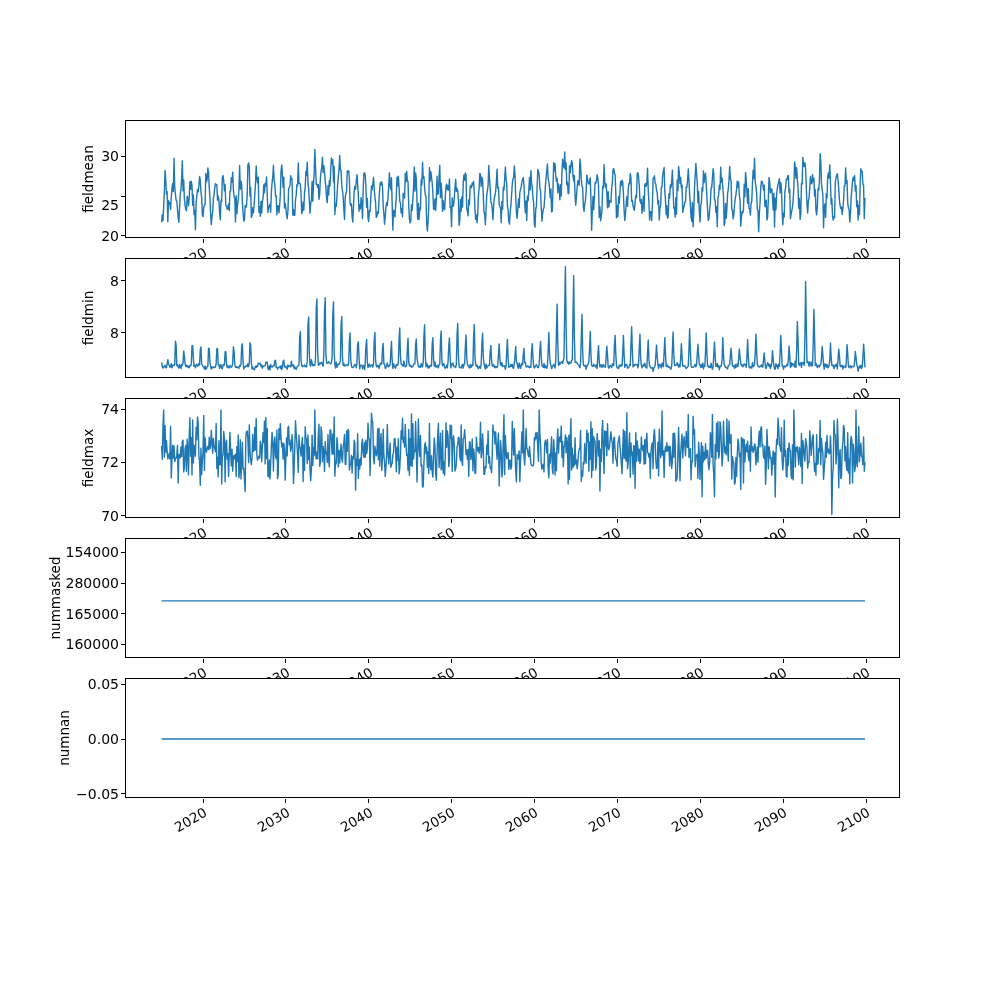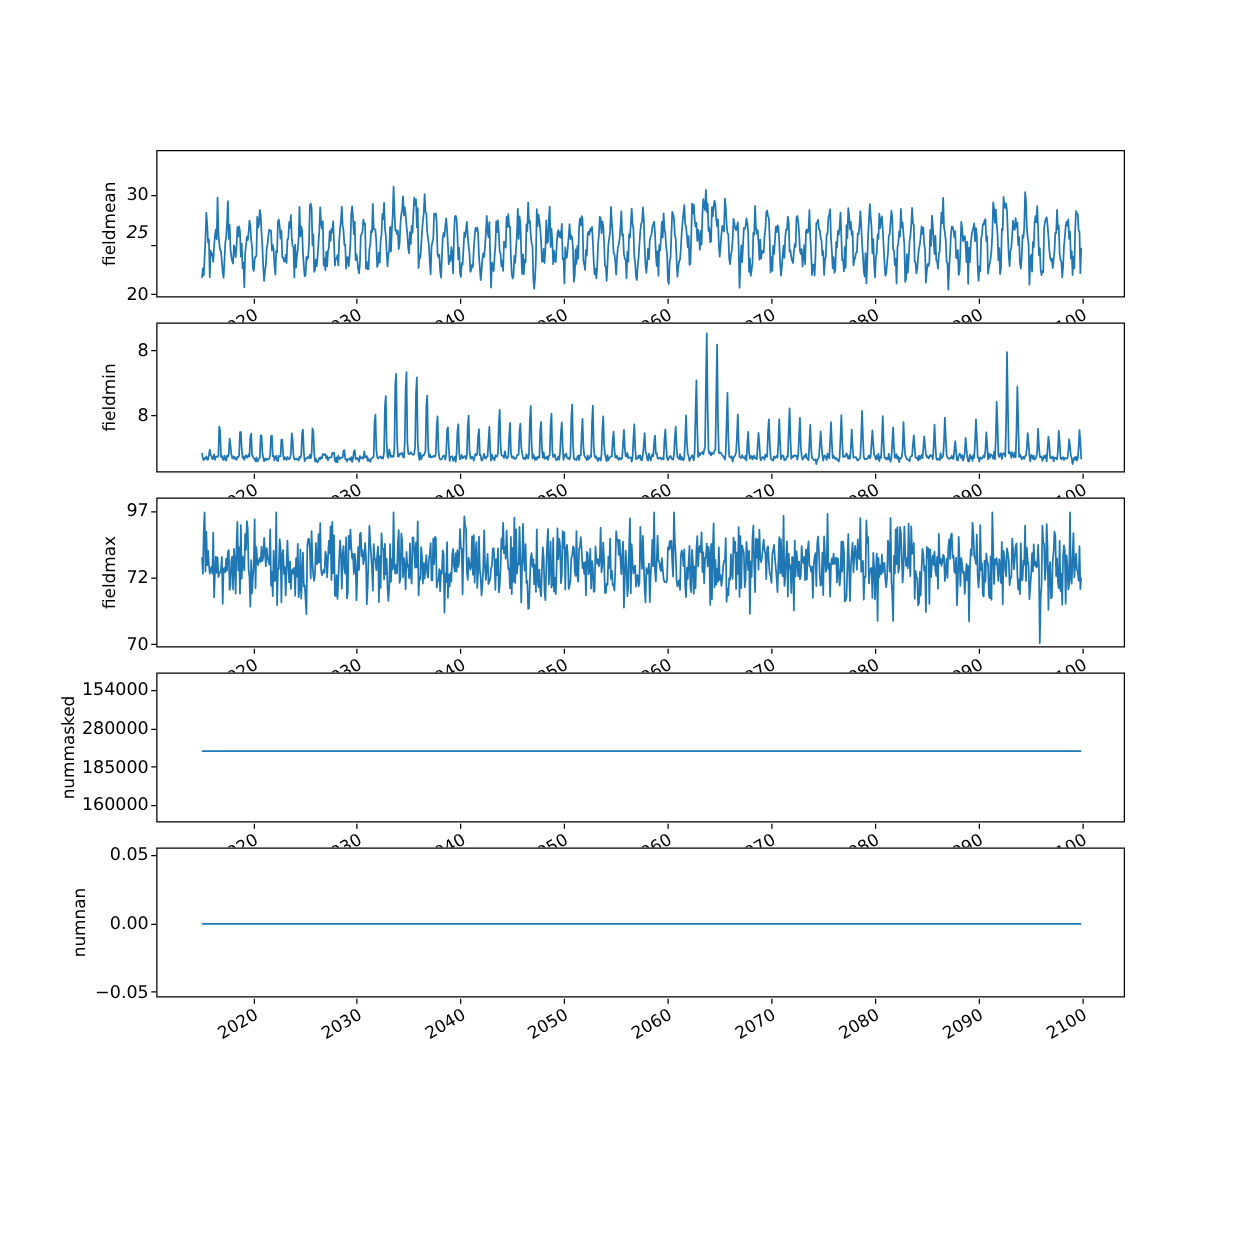--- a/index.html
+++ b/index.html
@@ -64,21 +64,21 @@
 </style>
 </head>
 <body>
 
 <div id="figure">
   <div id="subplots">
       <div class="subplot" style="top: 120px; height: 118px; z-index: 1;">
         <div class="ytick-mark" style="top: 114.322px;"></div>
         <div class="ytick-label" style="left: -97px; top: 106.822px;">20</div>
         <div class="ytick-mark" style="top: 74.5909px;"></div>
-        <div class="ytick-label" style="left: -97px; top: 57px; font-style: italic;">25</div>
+        <div class="ytick-label" style="left: -97px; top: 76px;">25</div>
         <div class="ytick-mark" style="top: 34.8603px;"></div>
         <div class="ytick-label" style="left: -97px; top: 27.3603px;">30</div>
         <div class="xtick-mark" style="left: 76.5856px; top: 118px;"></div>
         <div class="xtick-label" style="right: 697.914px; top: 123px;">2020</div>
         <div class="xtick-mark" style="left: 159.473px; top: 118px;"></div>
         <div class="xtick-label" style="right: 615.027px; top: 123px;">2030</div>
         <div class="xtick-mark" style="left: 242.361px; top: 118px;"></div>
         <div class="xtick-label" style="right: 532.139px; top: 123px;">2040</div>
         <div class="xtick-mark" style="left: 325.249px; top: 118px;"></div>
         <div class="xtick-label" style="right: 449.251px; top: 123px;">2050</div>
@@ -124,21 +124,21 @@
         <svg width="775" height="120" viewBox="0 0 775 120" class="plot-svg">
           <polyline points="35.62,103.34 36.31,107.72 37.00,109.08 37.69,107.49 38.38,107.83 39.07,106.19 39.76,108.74 40.45,108.62 41.14,104.97 41.83,100.67 42.52,105.14 43.21,105.87 43.90,108.37 44.59,107.49 45.28,104.60 45.97,108.83 46.66,106.28 47.35,106.29 48.04,106.69 48.73,105.38 49.42,82.22 50.11,85.71 50.80,106.61 51.49,105.81 52.18,108.10 52.87,109.04 53.56,105.55 54.25,107.90 54.94,109.51 55.63,105.41 56.32,106.42 57.01,104.37 57.70,91.86 58.39,97.22 59.08,104.60 59.78,107.38 60.47,106.07 61.16,107.99 61.85,106.63 62.54,108.45 63.23,108.80 63.92,106.47 64.61,106.86 65.30,105.22 65.99,86.77 66.68,86.60 67.37,99.95 68.06,107.34 68.75,106.13 69.44,108.87 70.13,106.35 70.82,105.14 71.51,107.13 72.20,106.89 72.89,104.53 73.58,106.10 74.27,90.55 74.96,87.89 75.65,104.96 76.34,106.19 77.03,107.74 77.72,108.08 78.41,109.91 79.10,106.98 79.79,110.27 80.48,109.47 81.17,107.62 81.86,107.11 82.55,89.21 83.24,89.65 83.93,103.03 84.62,107.34 85.31,110.01 86.00,107.82 86.69,109.01 87.38,107.87 88.07,108.63 88.77,108.50 89.46,108.05 90.15,104.52 90.84,89.79 91.53,89.49 92.22,105.93 92.91,105.66 93.60,109.27 94.29,106.70 94.98,105.55 95.67,109.17 96.36,109.83 97.05,105.80 97.74,105.98 98.43,106.14 99.12,92.77 99.81,92.62 100.50,104.46 101.19,108.63 101.88,106.66 102.57,108.22 103.26,108.99 103.95,106.42 104.64,107.75 105.33,108.28 106.02,107.48 106.71,104.10 107.40,87.78 108.09,92.50 108.78,105.33 109.47,108.42 110.16,108.51 110.85,107.83 111.54,108.55 112.23,108.14 112.92,109.40 113.61,106.32 114.30,107.33 114.99,105.17 115.68,87.31 116.37,84.80 117.06,102.54 117.76,110.07 118.45,107.88 119.14,108.14 119.83,106.95 120.52,106.71 121.21,107.56 121.90,104.75 122.59,107.69 123.28,104.26 123.97,83.80 124.66,85.95 125.35,103.20 126.04,110.12 126.73,108.00 127.42,110.11 128.11,110.87 128.80,109.53 129.49,107.20 130.18,108.47 130.87,106.70 131.56,107.69 132.25,104.21 132.94,104.40 133.63,105.05 134.32,104.34 135.01,107.68 135.70,106.01 136.39,109.21 137.08,107.04 137.77,107.04 138.46,106.87 139.15,106.84 139.84,103.22 140.53,103.64 141.22,103.11 141.91,109.66 142.60,110.52 143.29,106.90 143.98,110.84 144.67,105.56 145.36,107.70 146.05,108.23 146.75,107.00 147.44,106.96 148.13,107.03 148.82,101.79 149.51,101.14 150.20,108.34 150.89,108.26 151.58,110.21 152.27,108.31 152.96,108.09 153.65,107.80 154.34,109.25 155.03,106.75 155.72,110.58 156.41,107.98 157.10,102.25 157.79,101.19 158.48,108.06 159.17,108.11 159.86,107.26 160.55,108.65 161.24,110.24 161.93,105.92 162.62,107.59 163.31,107.28 164.00,106.67 164.69,108.01 165.38,102.09 166.07,106.49 166.76,106.93 167.45,105.84 168.14,109.73 168.83,107.81 169.52,109.57 170.21,110.41 170.90,108.23 171.59,107.34 172.28,106.97 172.97,106.23 173.66,78.28 174.35,72.79 175.04,100.65 175.74,106.46 176.43,107.89 177.12,106.96 177.81,106.74 178.50,106.05 179.19,107.81 179.88,106.68 180.57,107.79 181.26,102.49 181.95,65.97 182.64,57.90 183.33,95.18 184.02,106.20 184.71,107.20 185.40,100.68 186.09,103.86 186.78,106.69 187.47,105.59 188.16,106.46 188.85,106.28 189.54,99.20 190.23,48.57 190.92,40.01 191.61,91.32 192.30,105.94 192.99,106.29 193.68,104.08 194.37,104.64 195.06,103.53 195.75,103.57 196.44,106.26 197.13,107.10 197.82,95.40 198.51,52.21 199.20,38.67 199.89,94.84 200.58,103.34 201.27,104.49 201.96,103.93 202.65,102.70 203.34,103.97 204.03,104.50 204.72,104.93 205.42,103.76 206.11,98.10 206.80,55.82 207.49,42.85 208.18,93.79 208.87,105.01 209.56,108.99 210.25,103.26 210.94,108.27 211.63,106.54 212.32,105.02 213.01,105.28 213.70,103.96 214.39,101.72 215.08,66.24 215.77,57.47 216.46,97.96 217.15,106.46 217.84,104.44 218.53,106.98 219.22,106.39 219.91,106.73 220.60,105.89 221.29,105.75 221.98,106.41 222.67,103.94 223.36,82.41 224.05,74.03 224.74,100.59 225.43,106.80 226.12,108.63 226.81,108.49 227.50,108.16 228.19,106.38 228.88,105.36 229.57,105.75 230.26,108.68 230.95,104.10 231.64,84.97 232.33,82.87 233.02,98.64 233.71,109.82 234.41,106.46 235.10,106.38 235.79,105.96 236.48,109.73 237.17,108.22 237.86,106.35 238.55,110.58 239.24,103.71 239.93,86.28 240.62,80.48 241.31,102.84 242.00,108.47 242.69,106.66 243.38,105.01 244.07,107.76 244.76,106.81 245.45,106.23 246.14,105.86 246.83,108.19 247.52,104.43 248.21,81.22 248.90,73.51 249.59,101.19 250.28,106.88 250.97,107.93 251.66,106.30 252.35,107.02 253.04,109.43 253.73,106.48 254.42,104.09 255.11,105.30 255.80,104.39 256.49,89.82 257.18,84.40 257.87,105.12 258.56,105.04 259.25,109.44 259.94,108.88 260.63,106.66 261.32,104.03 262.01,107.41 262.70,107.92 263.40,106.22 264.09,106.08 264.78,94.10 265.47,82.45 266.16,101.42 266.85,109.54 267.54,104.72 268.23,107.90 268.92,107.23 269.61,109.25 270.30,105.35 270.99,106.13 271.68,106.29 272.37,103.40 273.06,79.92 273.75,68.83 274.44,97.16 275.13,105.09 275.82,105.78 276.51,105.60 277.20,107.38 277.89,102.05 278.58,105.18 279.27,107.84 279.96,107.46 280.65,106.11 281.34,90.01 282.03,79.27 282.72,102.65 283.41,106.94 284.10,107.20 284.79,106.18 285.48,108.19 286.17,107.82 286.86,107.87 287.55,105.38 288.24,104.84 288.93,104.76 289.62,85.95 290.31,79.85 291.00,98.98 291.69,103.52 292.39,107.05 293.08,108.18 293.77,107.18 294.46,108.38 295.15,104.40 295.84,106.62 296.53,107.90 297.22,103.60 297.91,77.25 298.60,65.77 299.29,96.68 299.98,107.83 300.67,104.51 301.36,106.56 302.05,108.96 302.74,106.98 303.43,108.77 304.12,106.39 304.81,106.88 305.50,107.06 306.19,85.21 306.88,78.58 307.57,99.96 308.26,107.13 308.95,102.86 309.64,108.10 310.33,106.89 311.02,107.85 311.71,106.21 312.40,108.92 313.09,105.81 313.78,105.22 314.47,81.72 315.16,71.89 315.85,101.12 316.54,106.73 317.23,105.30 317.92,104.69 318.61,108.47 319.30,109.18 319.99,108.23 320.68,106.32 321.38,108.77 322.07,102.50 322.76,86.92 323.45,78.95 324.14,98.59 324.83,108.87 325.52,104.99 326.21,105.70 326.90,103.92 327.59,107.02 328.28,107.80 328.97,107.20 329.66,108.51 330.35,105.28 331.04,76.06 331.73,64.41 332.42,97.00 333.11,107.37 333.80,108.61 334.49,108.36 335.18,109.11 335.87,106.57 336.56,105.41 337.25,109.02 337.94,105.22 338.63,105.15 339.32,88.46 340.01,76.01 340.70,98.00 341.39,105.04 342.08,106.74 342.77,107.39 343.46,109.09 344.15,105.40 344.84,108.28 345.53,107.81 346.22,105.52 346.91,106.42 347.60,78.75 348.29,65.52 348.98,98.07 349.67,105.79 350.37,107.23 351.06,106.00 351.75,108.71 352.44,109.74 353.13,107.39 353.82,107.41 354.51,109.41 355.20,104.60 355.89,84.50 356.58,74.16 357.27,97.08 357.96,104.28 358.65,107.22 359.34,109.93 360.03,105.15 360.72,109.06 361.41,107.47 362.10,106.90 362.79,106.15 363.48,106.18 364.17,93.29 364.86,86.39 365.55,100.81 366.24,106.96 366.93,107.21 367.62,105.58 368.31,108.03 369.00,108.87 369.69,107.19 370.38,108.10 371.07,108.56 371.76,106.50 372.45,96.07 373.14,84.87 373.83,99.33 374.52,105.87 375.21,106.29 375.90,103.40 376.59,107.57 377.28,107.01 377.97,106.86 378.66,106.93 379.36,110.34 380.05,107.15 380.74,91.91 381.43,80.41 382.12,99.32 382.81,108.30 383.50,107.96 384.19,107.57 384.88,105.34 385.57,107.32 386.26,105.37 386.95,109.03 387.64,109.06 388.33,104.40 389.02,96.61 389.71,87.43 390.40,102.28 391.09,104.15 391.78,108.25 392.47,109.41 393.16,103.85 393.85,106.69 394.54,109.36 395.23,106.51 395.92,104.26 396.61,105.87 397.30,95.12 397.99,89.45 398.68,103.74 399.37,103.43 400.06,107.59 400.75,108.08 401.44,107.21 402.13,107.00 402.82,108.09 403.51,108.54 404.20,107.21 404.89,108.38 405.58,92.18 406.27,84.60 406.96,98.86 407.65,107.28 408.35,109.07 409.04,107.86 409.73,106.39 410.42,105.80 411.11,107.24 411.80,108.65 412.49,108.60 413.18,105.23 413.87,91.05 414.56,82.34 415.25,98.18 415.94,106.83 416.63,107.22 417.32,108.32 418.01,104.34 418.70,108.75 419.39,106.53 420.08,108.60 420.77,109.21 421.46,106.62 422.15,91.25 422.84,73.33 423.53,95.05 424.22,103.71 424.91,106.16 425.60,109.67 426.29,107.94 426.98,106.72 427.67,105.21 428.36,107.07 429.05,109.10 429.74,102.27 430.43,72.30 431.12,45.28 431.81,83.95 432.50,106.59 433.19,103.08 433.88,105.33 434.57,103.83 435.26,103.30 435.95,102.59 436.64,104.46 437.33,101.18 438.03,98.30 438.72,49.07 439.41,7.74 440.10,67.81 440.79,100.45 441.48,104.05 442.17,102.87 442.86,105.32 443.55,103.24 444.24,104.12 444.93,103.97 445.62,101.42 446.31,100.99 447.00,56.77 447.69,16.71 448.38,78.88 449.07,103.26 449.76,103.46 450.45,102.95 451.14,104.11 451.83,105.47 452.52,105.98 453.21,106.54 453.90,108.75 454.59,103.26 455.28,79.01 455.97,55.23 456.66,91.18 457.35,106.02 458.04,106.95 458.73,107.19 459.42,106.03 460.11,110.27 460.80,107.34 461.49,106.06 462.18,105.26 462.87,102.71 463.56,90.11 464.25,72.49 464.94,95.80 465.63,106.57 466.32,107.11 467.02,107.31 467.71,105.14 468.40,106.73 469.09,107.12 469.78,107.96 470.47,105.55 471.16,109.59 471.85,95.71 472.54,86.59 473.23,102.79 473.92,107.97 474.61,105.96 475.30,105.81 475.99,108.56 476.68,106.44 477.37,105.49 478.06,107.73 478.75,107.40 479.44,108.29 480.13,97.85 480.82,87.24 481.51,96.55 482.20,107.82 482.89,109.24 483.58,107.23 484.27,106.51 484.96,107.36 485.65,108.71 486.34,104.70 487.03,106.50 487.72,106.39 488.41,86.88 489.10,76.42 489.79,95.00 490.48,106.46 491.17,108.76 491.86,108.62 492.55,109.58 493.24,106.01 493.93,107.54 494.62,106.84 495.31,105.70 496.01,107.00 496.70,94.61 497.39,76.47 498.08,95.35 498.77,108.36 499.46,106.27 500.15,105.28 500.84,106.19 501.53,109.20 502.22,108.87 502.91,108.16 503.60,105.82 504.29,106.32 504.98,84.81 505.67,67.63 506.36,92.17 507.05,108.03 507.74,105.97 508.43,106.71 509.12,105.35 509.81,105.39 510.50,105.93 511.19,105.42 511.88,108.77 512.57,104.70 513.26,89.89 513.95,75.28 514.64,98.09 515.33,106.14 516.02,108.72 516.71,107.50 517.40,105.56 518.09,106.86 518.78,104.13 519.47,107.46 520.16,108.51 520.85,109.12 521.54,94.14 522.23,80.94 522.92,100.00 523.61,107.47 524.30,107.87 525.00,109.06 525.69,108.91 526.38,108.56 527.07,112.26 527.76,109.12 528.45,108.25 529.14,106.48 529.83,97.24 530.52,86.09 531.21,97.53 531.90,105.47 532.59,109.46 533.28,105.74 533.97,105.50 534.66,106.92 535.35,108.95 536.04,103.92 536.73,106.67 537.42,107.65 538.11,93.76 538.80,78.73 539.49,95.40 540.18,107.49 540.87,105.57 541.56,106.91 542.25,108.27 542.94,107.42 543.63,108.49 544.32,109.25 545.01,110.19 545.70,106.83 546.39,91.07 547.08,73.05 547.77,93.83 548.46,106.54 549.15,106.15 549.84,106.50 550.53,105.41 551.22,103.56 551.91,106.24 552.60,107.99 553.29,105.55 553.99,108.03 554.68,99.38 555.37,84.67 556.06,97.63 556.75,107.09 557.44,107.04 558.13,106.75 558.82,106.64 559.51,108.50 560.20,109.49 560.89,108.65 561.58,108.00 562.27,106.97 562.96,90.40 563.65,69.77 564.34,90.49 565.03,106.75 565.72,108.35 566.41,108.11 567.10,108.31 567.79,108.03 568.48,106.73 569.17,105.40 569.86,107.81 570.55,106.17 571.24,95.76 571.93,85.22 572.62,96.28 573.31,104.88 574.00,106.15 574.69,108.63 575.38,105.57 576.07,108.04 576.76,103.91 577.45,109.86 578.14,106.46 578.83,107.32 579.52,93.03 580.21,73.83 580.90,95.13 581.59,107.28 582.28,107.06 582.98,108.60 583.67,107.15 584.36,108.50 585.05,104.10 585.74,108.01 586.43,110.34 587.12,107.50 587.81,95.08 588.50,83.00 589.19,98.87 589.88,107.33 590.57,107.21 591.26,104.41 591.95,108.16 592.64,106.41 593.33,110.76 594.02,107.40 594.71,107.56 595.40,106.43 596.09,100.73 596.78,78.65 597.47,95.41 598.16,105.11 598.85,106.67 599.54,108.57 600.23,108.48 600.92,109.04 601.61,109.97 602.30,106.51 602.99,106.04 603.68,105.64 604.37,96.47 605.06,89.31 605.75,99.66 606.44,106.97 607.13,107.44 607.82,106.89 608.51,109.39 609.20,105.43 609.89,108.47 610.58,106.91 611.27,104.80 611.97,107.53 612.66,99.58 613.35,90.02 614.04,97.70 614.73,104.27 615.42,106.66 616.11,105.86 616.80,107.77 617.49,106.89 618.18,104.83 618.87,105.87 619.56,105.79 620.25,108.27 620.94,97.57 621.63,80.63 622.32,97.18 623.01,107.58 623.70,108.98 624.39,107.72 625.08,108.26 625.77,109.29 626.46,103.44 627.15,107.63 627.84,106.82 628.53,105.63 629.22,94.15 629.91,75.19 630.60,91.49 631.29,105.00 631.98,107.02 632.67,107.77 633.36,108.08 634.05,107.32 634.74,107.56 635.43,105.62 636.12,107.88 636.81,108.14 637.50,100.59 638.19,93.94 638.88,102.29 639.57,109.07 640.26,109.35 640.96,105.98 641.65,103.84 642.34,105.07 643.03,107.56 643.72,105.12 644.41,109.57 645.10,107.35 645.79,103.56 646.48,91.37 647.17,100.08 647.86,106.39 648.55,110.17 649.24,110.09 649.93,104.67 650.62,107.62 651.31,106.20 652.00,109.69 652.69,105.16 653.38,107.29 654.07,93.99 654.76,76.52 655.45,90.04 656.14,106.87 656.83,107.02 657.52,110.21 658.21,106.86 658.90,107.46 659.59,107.99 660.28,106.80 660.97,105.23 661.66,106.74 662.35,100.70 663.04,86.99 663.73,97.02 664.42,108.57 665.11,103.71 665.80,107.39 666.49,104.54 667.18,104.98 667.87,105.95 668.56,107.99 669.25,102.24 669.94,108.46 670.64,91.80 671.33,62.59 672.02,81.07 672.71,105.05 673.40,106.50 674.09,104.23 674.78,103.52 675.47,108.33 676.16,104.06 676.85,103.51 677.54,104.41 678.23,106.28 678.92,77.35 679.61,22.68 680.30,65.71 680.99,103.66 681.68,102.37 682.37,103.75 683.06,107.23 683.75,102.72 684.44,105.14 685.13,106.92 685.82,103.07 686.51,106.74 687.20,85.17 687.89,50.33 688.58,77.82 689.27,106.66 689.96,104.38 690.65,106.10 691.34,108.59 692.03,106.68 692.72,106.48 693.41,108.09 694.10,105.78 694.79,105.33 695.48,99.24 696.17,87.44 696.86,96.09 697.55,105.34 698.24,110.10 698.93,105.03 699.63,105.61 700.32,108.06 701.01,105.51 701.70,108.73 702.39,107.93 703.08,106.72 703.77,101.67 704.46,84.01 705.15,97.84 705.84,106.43 706.53,106.86 707.22,106.06 707.91,109.63 708.60,107.81 709.29,105.60 709.98,107.27 710.67,105.06 711.36,110.04 712.05,100.09 712.74,90.25 713.43,96.41 714.12,107.24 714.81,107.74 715.50,106.78 716.19,106.12 716.88,110.09 717.57,107.31 718.26,107.07 718.95,107.95 719.64,108.56 720.33,102.01 721.02,85.65 721.71,94.38 722.40,107.26 723.09,108.56 723.78,107.15 724.47,106.74 725.16,109.07 725.85,107.30 726.54,107.61 727.23,107.87 727.92,107.80 728.62,102.63 729.31,92.48 730.00,98.17 730.69,105.37 731.38,107.46 732.07,112.26 732.76,109.11 733.45,106.86 734.14,108.71 734.83,106.33 735.52,109.52 736.21,107.77 736.90,99.28 737.59,85.09 738.28,94.70 738.97,108.40" fill="none" stroke="#1f77b4" stroke-width="1.4" stroke-linejoin="round"></polyline>
         </svg>
       </div>
       <div class="subplot" style="top: 398px; height: 120px; z-index: 3;">
         <div class="ytick-mark" style="top: 116.3px;"></div>
         <div class="ytick-label" style="left: -97px; top: 108.8px;">70</div>
         <div class="ytick-mark" style="top: 62.9667px;"></div>
         <div class="ytick-label" style="left: -97px; top: 55.4667px;">72</div>
         <div class="ytick-mark" style="top: 9.63333px;"></div>
-        <div class="ytick-label" style="left: -97px; top: 2.13333px;">97</div>
+        <div class="ytick-label" style="left: -97px; top: 2.13333px;">74</div>
         <div class="xtick-mark" style="left: 76.5856px; top: 120px;"></div>
         <div class="xtick-label" style="right: 697.914px; top: 125px;">2020</div>
         <div class="xtick-mark" style="left: 159.473px; top: 120px;"></div>
         <div class="xtick-label" style="right: 615.027px; top: 125px;">2030</div>
         <div class="xtick-mark" style="left: 242.361px; top: 120px;"></div>
         <div class="xtick-label" style="right: 532.139px; top: 125px;">2040</div>
         <div class="xtick-mark" style="left: 325.249px; top: 120px;"></div>
         <div class="xtick-label" style="right: 449.251px; top: 125px;">2050</div>
         <div class="xtick-mark" style="left: 408.136px; top: 120px;"></div>
         <div class="xtick-label" style="right: 366.364px; top: 125px;">2060</div>
@@ -152,21 +152,21 @@
         <div class="xtick-label" style="right: 34.8128px; top: 125px;">2100</div>
         <div class="ylabel" style="width: 120px; left: -97.6px; top: 51px;">fieldmax</div>
         <svg width="775" height="120" viewBox="0 0 775 120" class="plot-svg">
           <polyline points="35.62,46.86 36.31,60.18 37.00,25.66 37.69,10.93 38.38,58.22 39.07,26.34 39.76,53.17 40.45,41.64 41.14,52.79 41.83,59.88 42.52,56.71 43.21,54.34 43.90,59.99 44.59,27.14 45.28,78.87 45.97,59.65 46.66,46.26 47.35,59.07 48.04,46.91 48.73,62.59 49.42,59.81 50.11,59.12 50.80,56.14 51.49,46.42 52.18,83.93 52.87,55.75 53.56,55.30 54.25,58.96 54.94,47.90 55.63,57.49 56.32,42.44 57.01,41.12 57.70,72.89 58.39,68.79 59.08,49.43 59.78,46.35 60.47,72.58 61.16,40.10 61.85,50.31 62.54,75.86 63.23,37.07 63.92,18.58 64.61,57.33 65.30,38.73 65.99,75.92 66.68,21.07 67.37,64.07 68.06,46.18 68.75,52.28 69.44,57.29 70.13,28.27 70.82,40.85 71.51,17.85 72.20,24.42 72.89,57.06 73.58,62.23 74.27,86.30 74.96,49.09 75.65,75.50 76.34,62.26 77.03,53.04 77.72,16.51 78.41,71.40 79.10,38.72 79.79,49.04 80.48,53.07 81.17,49.48 81.86,47.35 82.55,50.60 83.24,38.30 83.93,49.76 84.62,46.44 85.31,31.31 86.00,42.78 86.69,54.18 87.38,39.47 88.07,47.09 88.77,49.59 89.46,52.69 90.15,24.56 90.84,69.54 91.53,58.47 92.22,77.86 92.91,41.64 93.60,65.76 94.29,65.42 94.98,10.96 95.67,85.06 96.36,56.00 97.05,56.13 97.74,32.35 98.43,39.79 99.12,82.85 99.81,44.35 100.50,41.15 101.19,60.16 101.88,54.79 102.57,77.46 103.26,53.88 103.95,33.45 104.64,54.07 105.33,66.89 106.02,50.12 106.71,72.16 107.40,58.23 108.09,56.41 108.78,59.92 109.47,55.31 110.16,77.52 110.85,47.52 111.54,62.36 112.23,36.06 112.92,78.69 113.61,71.76 114.30,40.68 114.99,79.96 115.68,62.86 116.37,43.11 117.06,70.08 117.76,69.24 118.45,80.50 119.14,92.47 119.83,38.15 120.52,32.30 121.21,32.09 121.90,40.20 122.59,63.63 123.28,25.86 123.97,51.31 124.66,61.24 125.35,65.60 126.04,59.21 126.73,35.34 127.42,52.33 128.11,51.20 128.80,28.34 129.49,51.00 130.18,19.48 130.87,56.68 131.56,61.16 132.25,59.12 132.94,56.90 133.63,59.13 134.32,42.27 135.01,45.78 135.70,62.78 136.39,47.55 137.08,33.72 137.77,43.60 138.46,22.18 139.15,64.92 139.84,18.41 140.53,59.51 141.22,29.38 141.91,77.29 142.60,77.83 143.29,61.02 143.98,80.09 144.67,65.19 145.36,47.62 146.05,33.38 146.75,43.60 147.44,72.07 148.13,44.74 148.82,37.87 149.51,56.53 150.20,59.79 150.89,30.93 151.58,79.67 152.27,74.98 152.96,29.66 153.65,40.45 154.34,24.61 155.03,38.84 155.72,47.90 156.41,44.08 157.10,60.10 157.79,44.16 158.48,51.04 159.17,81.17 159.86,59.81 160.55,38.72 161.24,56.90 161.93,28.29 162.62,27.29 163.31,45.86 164.00,41.06 164.69,52.30 165.38,48.56 166.07,35.52 166.76,46.74 167.45,84.41 168.14,69.91 168.83,46.58 169.52,21.79 170.21,35.52 170.90,44.72 171.59,56.40 172.28,73.43 172.97,36.29 173.66,47.55 174.35,49.06 175.04,57.10 175.74,45.29 176.43,38.37 177.12,82.62 177.81,45.99 178.50,71.23 179.19,27.69 179.88,39.38 180.57,39.93 181.26,64.44 181.95,36.02 182.64,60.57 183.33,48.15 184.02,70.64 184.71,81.66 185.40,69.81 186.09,36.27 186.78,66.42 187.47,48.40 188.16,56.50 188.85,10.93 189.54,53.76 190.23,59.88 190.92,52.98 191.61,59.71 192.30,35.22 192.99,25.16 193.68,67.31 194.37,63.77 195.06,27.97 195.75,33.52 196.44,62.83 197.13,47.43 197.82,53.33 198.51,72.39 199.20,42.59 199.89,54.48 200.58,53.04 201.27,63.55 201.96,35.78 202.65,60.93 203.34,67.83 204.03,31.10 204.72,30.90 205.42,42.95 206.11,55.10 206.80,35.03 207.49,54.99 208.18,18.03 208.87,77.26 209.56,62.53 210.25,64.72 210.94,38.63 211.63,46.31 212.32,67.87 213.01,51.55 213.70,64.05 214.39,53.36 215.08,45.11 215.77,59.61 216.46,63.14 217.15,48.01 217.84,43.87 218.53,35.47 219.22,65.19 219.91,65.29 220.60,31.96 221.29,52.39 221.98,30.50 222.67,31.26 223.36,71.14 224.05,66.27 224.74,65.08 225.43,56.23 226.12,74.00 226.81,57.76 227.50,59.88 228.19,41.27 228.88,44.06 229.57,91.12 230.26,59.85 230.95,66.56 231.64,34.69 232.33,79.18 233.02,60.75 233.71,70.06 234.41,59.22 235.10,66.01 235.79,44.88 236.48,40.13 237.17,53.56 237.86,58.26 238.55,43.60 239.24,58.34 239.93,41.10 240.62,54.53 241.31,49.89 242.00,24.31 242.69,39.38 243.38,39.96 244.07,76.46 244.76,43.23 245.45,14.16 246.14,21.52 246.83,23.90 247.52,58.66 248.21,64.92 248.90,47.22 249.59,51.57 250.28,56.75 250.97,53.94 251.66,30.02 252.35,60.70 253.04,29.18 253.73,67.11 254.42,43.88 255.11,34.62 255.80,71.45 256.49,58.12 257.18,30.32 257.87,56.67 258.56,63.36 259.25,77.44 259.94,68.62 260.63,54.65 261.32,25.38 262.01,54.39 262.70,65.05 263.40,54.26 264.09,44.02 264.78,68.28 265.47,65.79 266.16,64.43 266.85,55.34 267.54,53.98 268.23,40.05 268.92,39.45 269.61,50.04 270.30,72.82 270.99,48.23 271.68,61.11 272.37,39.75 273.06,74.86 273.75,69.31 274.44,56.01 275.13,31.81 275.82,40.10 276.51,19.21 277.20,43.55 277.89,38.65 278.58,47.93 279.27,25.46 279.96,45.12 280.65,56.38 281.34,55.69 282.03,71.54 282.72,30.57 283.41,76.25 284.10,39.58 284.79,66.32 285.48,15.04 286.17,67.40 286.86,24.59 287.55,59.93 288.24,51.45 288.93,52.68 289.62,22.53 290.31,49.88 291.00,82.93 291.69,53.39 292.39,20.07 293.08,47.90 293.77,57.55 294.46,36.38 295.15,67.35 295.84,65.78 296.53,88.08 297.22,87.62 297.91,64.73 298.60,47.03 299.29,43.56 299.98,54.50 300.67,48.25 301.36,68.39 302.05,52.93 302.74,74.45 303.43,24.50 304.12,65.32 304.81,70.77 305.50,56.62 306.19,73.11 306.88,78.04 307.57,56.56 308.26,38.84 308.95,47.54 309.64,74.47 310.33,81.21 311.02,55.60 311.71,36.60 312.40,24.20 313.09,68.44 313.78,54.58 314.47,34.30 315.16,70.89 315.85,69.23 316.54,31.42 317.23,74.22 317.92,63.09 318.61,76.30 319.30,55.06 319.99,23.78 320.68,48.32 321.38,32.05 322.07,37.43 322.76,67.60 323.45,61.51 324.14,25.83 324.83,39.55 325.52,26.81 326.21,72.47 326.90,41.28 327.59,36.92 328.28,46.80 328.97,72.17 329.66,69.80 330.35,65.01 331.04,47.72 331.73,45.80 332.42,38.15 333.11,39.11 333.80,57.80 334.49,61.68 335.18,25.88 335.87,61.57 336.56,66.38 337.25,39.76 337.94,38.82 338.63,30.65 339.32,41.28 340.01,55.43 340.70,51.06 341.39,60.21 342.08,50.62 342.77,77.24 343.46,42.60 344.15,43.77 344.84,60.56 345.53,57.00 346.22,40.01 346.91,71.78 347.60,49.90 348.29,55.76 348.98,74.45 349.67,73.87 350.37,38.15 351.06,47.31 351.75,52.16 352.44,48.38 353.13,54.18 353.82,49.54 354.51,23.15 355.20,58.69 355.89,53.58 356.58,35.06 357.27,48.97 357.96,75.39 358.65,75.24 359.34,67.81 360.03,68.79 360.72,46.28 361.41,55.35 362.10,31.89 362.79,64.13 363.48,57.61 364.17,69.32 364.86,68.47 365.55,73.54 366.24,56.87 366.93,25.94 367.62,33.53 368.31,32.77 369.00,44.87 369.69,32.94 370.38,48.33 371.07,60.31 371.76,45.09 372.45,34.24 373.14,87.02 373.83,65.83 374.52,41.51 375.21,51.56 375.90,77.82 376.59,70.84 377.28,38.63 377.97,15.68 378.66,75.60 379.36,36.40 380.05,51.27 380.74,59.75 381.43,54.73 382.12,53.46 382.81,70.43 383.50,61.37 384.19,61.15 384.88,70.11 385.57,67.27 386.26,22.47 386.95,40.93 387.64,56.06 388.33,29.75 389.02,51.70 389.71,71.82 390.40,82.98 391.09,55.56 391.78,60.15 392.47,58.69 393.16,51.87 393.85,82.66 394.54,61.40 395.23,50.91 395.92,32.89 396.61,53.90 397.30,10.93 397.99,57.78 398.68,66.13 399.37,50.17 400.06,29.46 400.75,49.62 401.44,50.12 402.13,55.96 402.82,57.84 403.51,47.57 404.20,56.51 404.89,64.37 405.58,66.46 406.27,66.35 406.96,66.90 407.65,64.97 408.35,38.87 409.04,41.09 409.73,33.98 410.42,39.67 411.11,33.44 411.80,51.25 412.49,62.28 413.18,10.93 413.87,34.07 414.56,45.45 415.25,64.67 415.94,70.18 416.63,66.96 417.32,65.15 418.01,72.89 418.70,45.23 419.39,41.24 420.08,44.27 420.77,53.92 421.46,40.45 422.15,69.92 422.84,78.68 423.53,55.15 424.22,64.13 424.91,51.09 425.60,37.64 426.29,70.06 426.98,74.91 427.67,40.82 428.36,52.01 429.05,76.05 429.74,54.02 430.43,71.61 431.12,41.08 431.81,29.95 432.50,54.12 433.19,40.58 433.88,37.81 434.57,42.78 435.26,26.91 435.95,58.56 436.64,42.80 437.33,67.65 438.03,47.69 438.72,46.83 439.41,35.89 440.10,54.08 440.79,38.51 441.48,44.68 442.17,84.90 442.86,36.13 443.55,80.32 444.24,39.51 444.93,19.66 445.62,70.99 446.31,48.91 447.00,68.78 447.69,56.19 448.38,66.52 449.07,38.80 449.76,64.89 450.45,61.06 451.14,69.72 451.83,64.00 452.52,54.58 453.21,49.83 453.90,50.07 454.59,31.54 455.28,82.44 455.97,71.91 456.66,77.32 457.35,63.42 458.04,64.97 458.73,44.45 459.42,60.34 460.11,64.17 460.80,31.13 461.49,42.99 462.18,34.52 462.87,72.12 463.56,43.05 464.25,60.14 464.94,22.66 465.63,78.51 466.32,29.81 467.02,71.35 467.71,37.58 468.40,40.82 469.09,43.05 469.78,70.77 470.47,64.61 471.16,34.53 471.85,44.15 472.54,57.15 473.23,41.62 473.92,92.08 474.61,50.19 475.30,62.60 475.99,31.53 476.68,21.53 477.37,53.76 478.06,74.61 478.75,31.87 479.44,47.01 480.13,32.42 480.82,56.74 481.51,24.63 482.20,47.90 482.89,50.71 483.58,46.90 484.27,39.19 484.96,32.76 485.65,41.18 486.34,43.93 487.03,64.29 487.72,39.58 488.41,38.16 489.10,51.68 489.79,59.84 490.48,61.60 491.17,67.40 491.86,44.49 492.55,41.18 493.24,36.93 493.93,47.44 494.62,54.78 495.31,63.71 496.01,74.77 496.70,50.90 497.39,30.71 498.08,59.52 498.77,32.37 499.46,57.94 500.15,62.11 500.84,13.61 501.53,69.78 502.22,63.24 502.91,46.22 503.60,34.05 504.29,78.27 504.98,43.91 505.67,55.77 506.36,53.29 507.05,75.34 507.74,46.46 508.43,47.30 509.12,89.34 509.81,33.58 510.50,62.22 511.19,42.01 511.88,48.96 512.57,61.97 513.26,50.27 513.95,64.39 514.64,61.47 515.33,37.85 516.02,49.17 516.71,51.63 517.40,46.49 518.09,65.10 518.78,40.76 519.47,64.62 520.16,41.39 520.85,34.15 521.54,53.70 522.23,54.04 522.92,58.34 523.61,54.45 524.30,79.20 525.00,52.37 525.69,46.50 526.38,43.57 527.07,69.83 527.76,36.30 528.45,30.35 529.14,42.42 529.83,61.26 530.52,69.59 531.21,67.73 531.90,43.16 532.59,76.94 533.28,30.08 533.97,44.41 534.66,58.48 535.35,54.31 536.04,12.04 536.73,56.17 537.42,51.98 538.11,78.37 538.80,52.57 539.49,47.79 540.18,52.29 540.87,43.81 541.56,52.16 542.25,51.09 542.94,47.01 543.63,66.97 544.32,47.78 545.01,57.44 545.70,69.52 546.39,61.63 547.08,34.36 547.77,58.21 548.46,34.20 549.15,41.91 549.84,82.13 550.53,81.32 551.22,78.23 551.91,53.71 552.60,28.36 553.29,54.66 553.99,81.74 554.68,54.16 555.37,43.89 556.06,35.09 556.75,58.87 557.44,45.62 558.13,37.72 558.82,45.99 559.51,56.69 560.20,32.56 560.89,46.47 561.58,48.45 562.27,15.57 562.96,58.42 563.65,55.81 564.34,49.60 565.03,80.78 565.72,62.42 566.41,62.62 567.10,17.37 567.79,35.31 568.48,30.67 569.17,67.77 569.86,58.16 570.55,56.00 571.24,55.43 571.93,79.38 572.62,43.28 573.31,54.87 574.00,80.56 574.69,60.28 575.38,43.81 576.07,97.70 576.76,47.28 577.45,62.82 578.14,53.34 578.83,60.58 579.52,44.74 580.21,59.12 580.90,51.46 581.59,51.48 582.28,64.44 582.98,70.65 583.67,63.01 584.36,33.48 585.05,38.05 585.74,58.24 586.43,15.38 587.12,65.22 587.81,76.32 588.50,97.71 589.19,45.65 589.88,59.87 590.57,24.46 591.26,52.28 591.95,22.75 592.64,59.03 593.33,55.11 594.02,22.78 594.71,27.45 595.40,47.14 596.09,66.93 596.78,56.34 597.47,22.22 598.16,43.50 598.85,53.75 599.54,47.76 600.23,55.70 600.92,19.99 601.61,49.37 602.30,62.12 602.99,22.07 603.68,44.04 604.37,43.03 605.06,35.39 605.75,80.04 606.44,57.69 607.13,61.94 607.82,64.08 608.51,85.14 609.20,83.58 609.89,58.65 610.58,77.45 611.27,55.80 611.97,40.11 612.66,44.50 613.35,57.77 614.04,54.25 614.73,90.58 615.42,38.43 616.11,47.06 616.80,39.62 617.49,84.07 618.18,40.71 618.87,62.75 619.56,50.59 620.25,45.28 620.94,52.91 621.63,42.25 622.32,57.45 623.01,61.72 623.70,46.57 624.39,72.00 625.08,28.04 625.77,51.44 626.46,47.82 627.15,53.67 627.84,50.88 628.53,44.85 629.22,46.19 629.91,65.82 630.60,57.26 631.29,48.04 631.98,63.30 632.67,38.73 633.36,32.26 634.05,48.08 634.74,29.37 635.43,27.82 636.12,47.11 636.81,45.39 637.50,58.29 638.19,59.43 638.88,47.17 639.57,85.19 640.26,66.84 640.96,30.42 641.65,48.33 642.34,69.70 643.03,47.58 643.72,52.40 644.41,59.58 645.10,58.44 645.79,76.15 646.48,63.54 647.17,52.06 647.86,65.30 648.55,53.77 649.24,98.03 649.93,55.23 650.62,40.42 651.31,45.40 652.00,19.25 652.69,28.13 653.38,46.08 654.07,47.25 654.76,52.03 655.45,28.69 656.14,61.10 656.83,71.02 657.52,61.70 658.21,21.10 658.90,57.14 659.59,51.60 660.28,77.10 660.97,78.12 661.66,49.42 662.35,66.34 663.04,43.92 663.73,50.53 664.42,51.93 665.11,76.58 665.80,79.55 666.49,46.04 667.18,80.87 667.87,10.93 668.56,40.32 669.25,68.14 669.94,48.47 670.64,52.23 671.33,47.58 672.02,56.03 672.71,65.73 673.40,48.55 674.09,53.55 674.78,67.45 675.47,34.53 676.16,84.46 676.85,41.62 677.54,46.75 678.23,56.64 678.92,62.04 679.61,39.77 680.30,44.07 680.99,48.97 681.68,69.08 682.37,63.06 683.06,63.22 683.75,31.81 684.44,40.19 685.13,56.40 685.82,48.51 686.51,37.69 687.20,35.80 687.89,60.56 688.58,72.46 689.27,64.55 689.96,76.31 690.65,35.69 691.34,65.27 692.03,64.49 692.72,49.55 693.41,52.64 694.10,21.53 694.79,65.75 695.48,39.37 696.17,49.71 696.86,53.59 697.55,80.37 698.24,70.01 698.93,60.44 699.63,43.56 700.32,58.19 701.01,36.45 701.70,53.16 702.39,50.27 703.08,54.92 703.77,54.07 704.46,36.99 705.15,54.16 705.84,115.47 706.53,79.32 707.22,68.75 707.91,21.53 708.60,35.19 709.29,36.01 709.98,64.87 710.67,55.54 711.36,20.30 712.05,39.13 712.74,88.82 713.43,55.93 714.12,50.66 714.81,79.56 715.50,78.59 716.19,49.57 716.88,42.89 717.57,26.34 718.26,29.42 718.95,61.86 719.64,47.65 720.33,66.90 721.02,71.51 721.71,33.63 722.40,73.73 723.09,59.83 723.78,84.87 724.47,45.88 725.16,37.35 725.85,41.49 726.54,83.90 727.23,45.23 727.92,53.06 728.62,72.53 729.31,68.34 730.00,10.93 730.69,63.89 731.38,67.91 732.07,46.17 732.76,27.51 733.45,62.84 734.14,53.14 734.83,43.89 735.52,56.91 736.21,58.04 736.90,65.60 737.59,37.89 738.28,72.25 738.97,63.18" fill="none" stroke="#1f77b4" stroke-width="1.4" stroke-linejoin="round"></polyline>
         </svg>
       </div>
       <div class="subplot" style="top: 538px; height: 120px; z-index: 4;">
         <div class="ytick-mark" style="top: 104.806px;"></div>
         <div class="ytick-label" style="left: -97px; top: 97.3061px;">160000</div>
         <div class="ytick-mark" style="top: 74.1939px;"></div>
-        <div class="ytick-label" style="left: -97px; top: 66.6939px;">185000</div>
+        <div class="ytick-label" style="left: -97px; top: 66.6939px;">165000</div>
         <div class="ytick-mark" style="top: 43.5816px;"></div>
         <div class="ytick-label" style="left: -97px; top: 36.0816px;">280000</div>
         <div class="ytick-mark" style="top: 12.9694px;"></div>
         <div class="ytick-label" style="left: -97px; top: 5.46939px;">154000</div>
         <div class="xtick-mark" style="left: 76.5856px; top: 120px;"></div>
         <div class="xtick-label" style="right: 697.914px; top: 125px;">2020</div>
         <div class="xtick-mark" style="left: 159.473px; top: 120px;"></div>
         <div class="xtick-label" style="right: 615.027px; top: 125px;">2030</div>
         <div class="xtick-mark" style="left: 242.361px; top: 120px;"></div>
         <div class="xtick-label" style="right: 532.139px; top: 125px;">2040</div>

